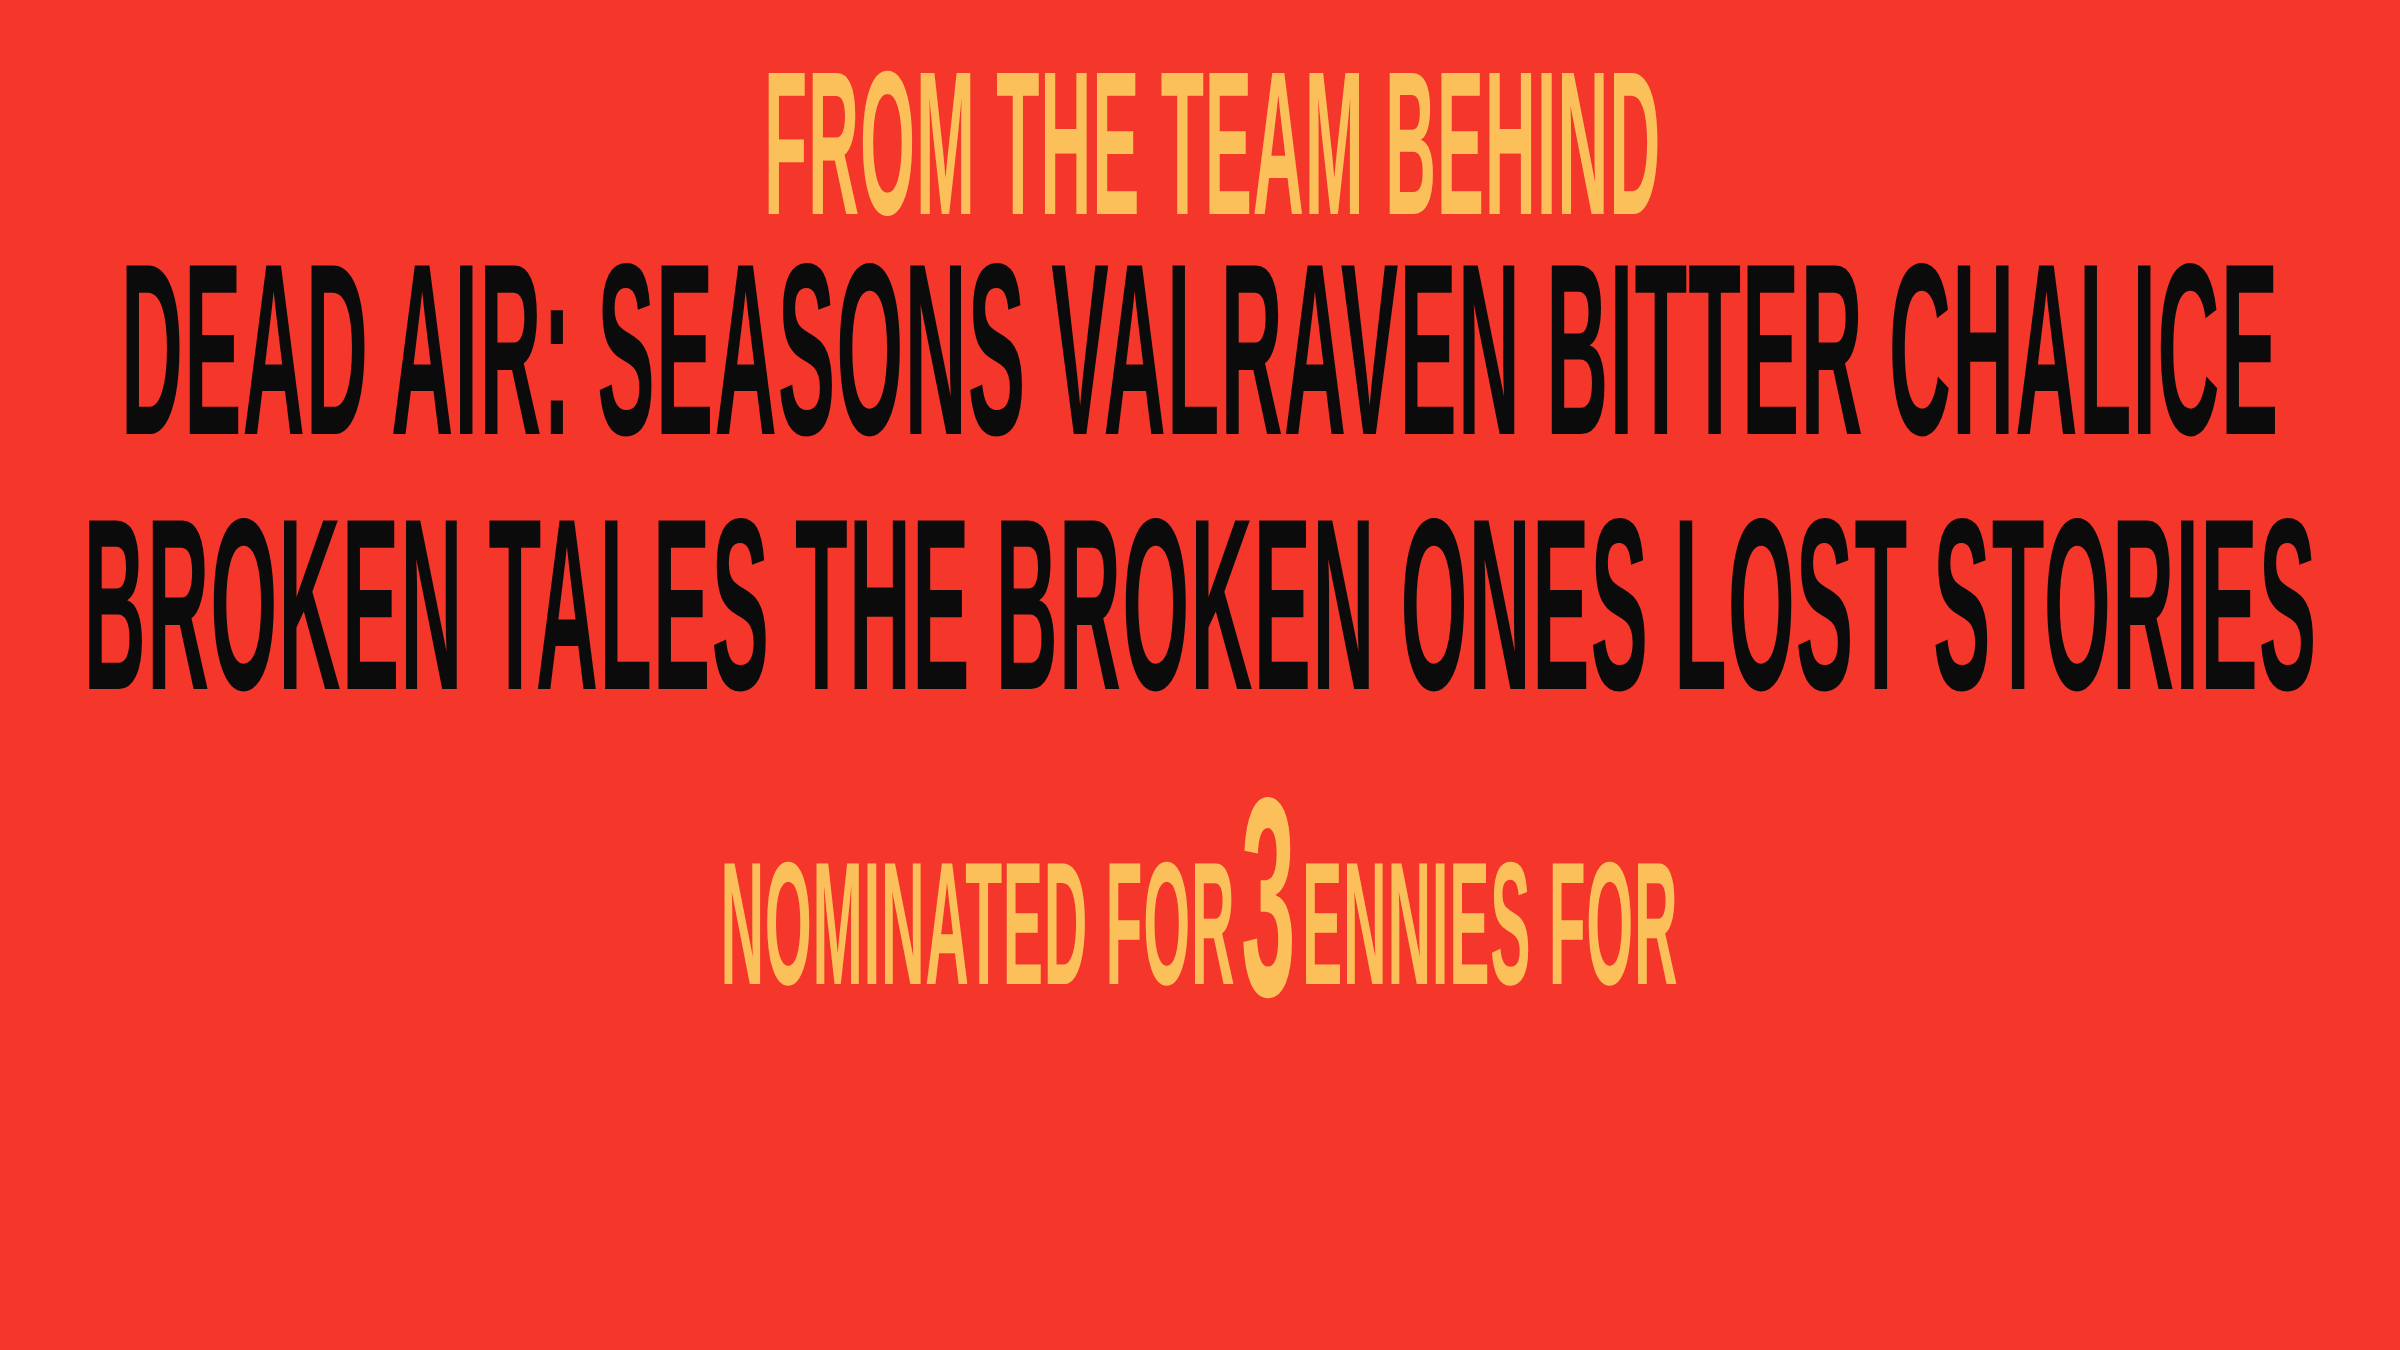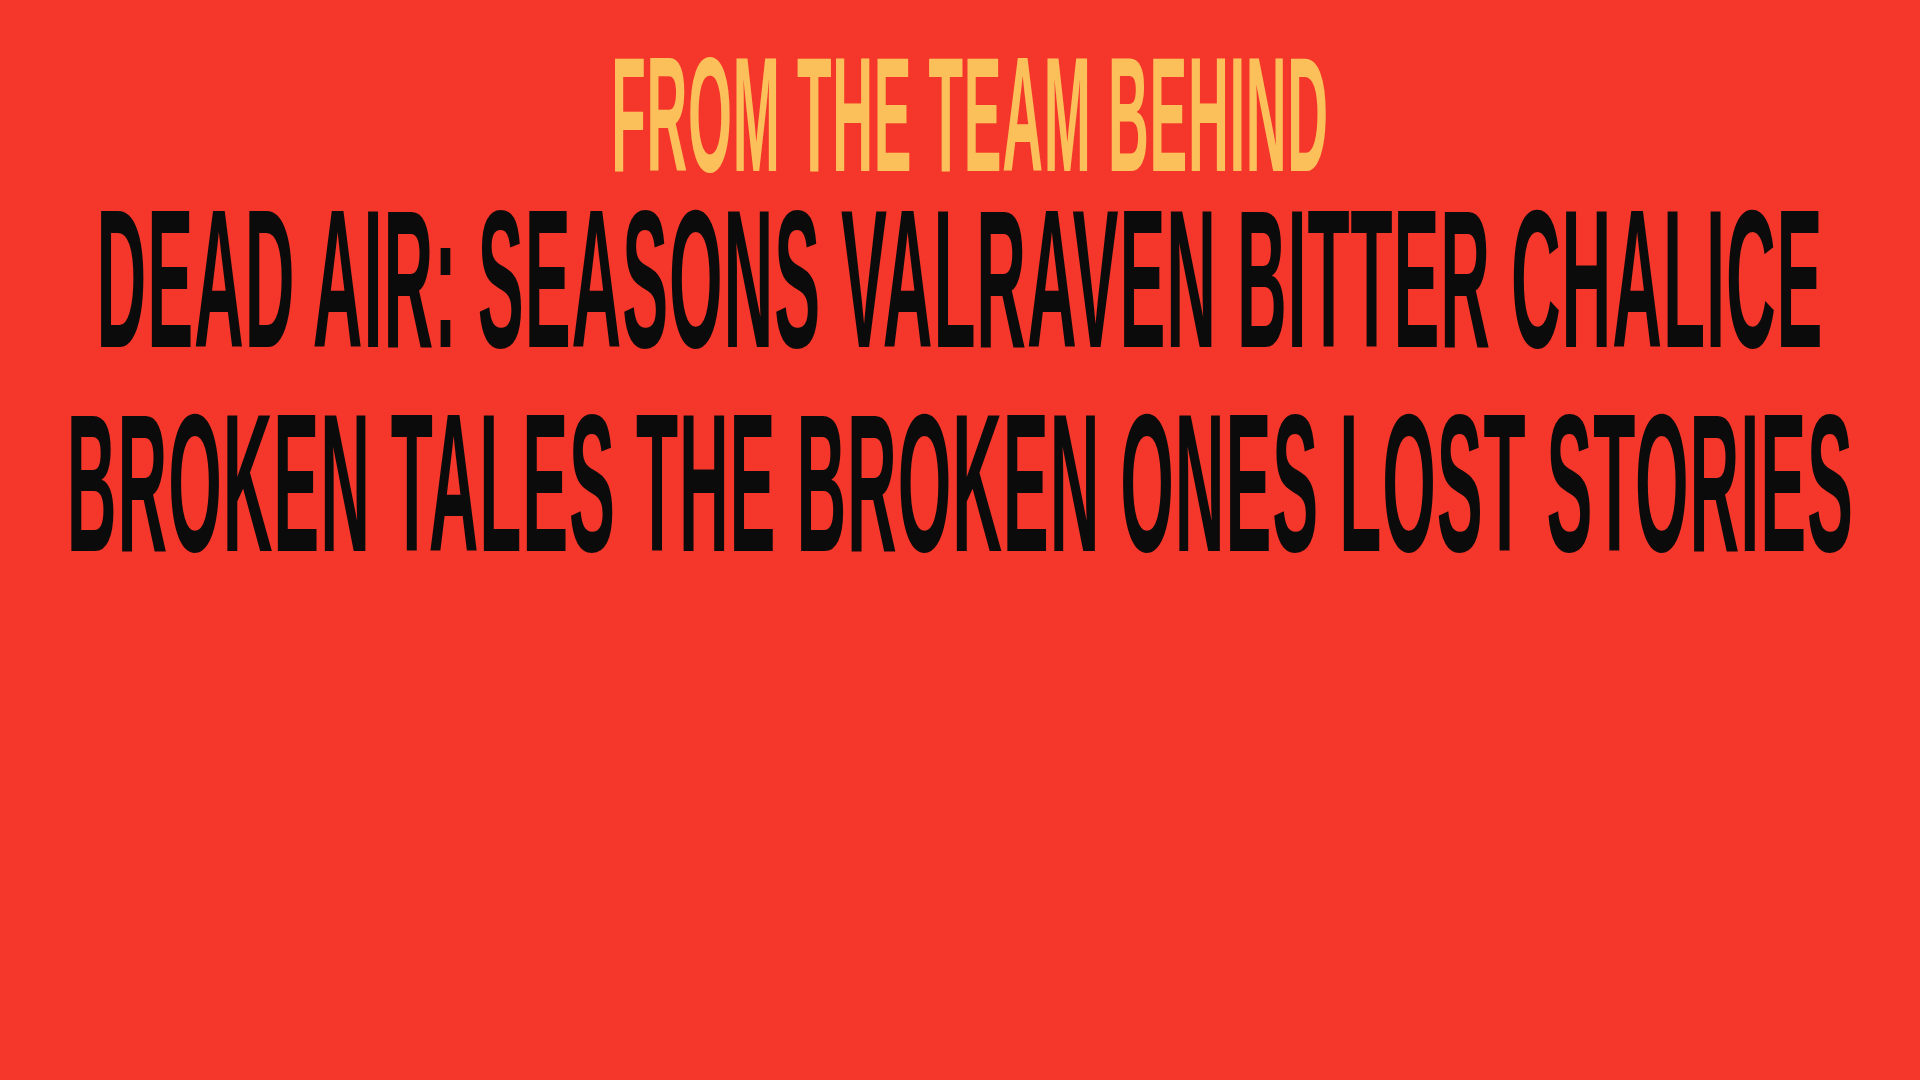--- a/index.html
+++ b/index.html
@@ -132,15 +132,20 @@
   </div>
 
   <div class="row" id="line-titles-2">
     <span class="cond" style="color: rgb(11, 11, 11);">DEAD AIR: SEASONS   VALRAVEN   BITTER CHALICE</span>
   </div>
 
   <div class="row" id="line-titles-1">
     <span class="cond" style="color: rgb(11, 11, 11);">BROKEN TALES   THE BROKEN ONES   LOST STORIES</span>
   </div>
 
+  <div class="row" id="line-nominated">
+    <span class="cond" style="color: rgb(251, 192, 90);">
+      <span>NOMINATED FOR</span><span id="ennies-count">3</span><span>ENNIES FOR</span>
+    </span>
+  </div>
 
 
 </div>
 
 </body></html>

